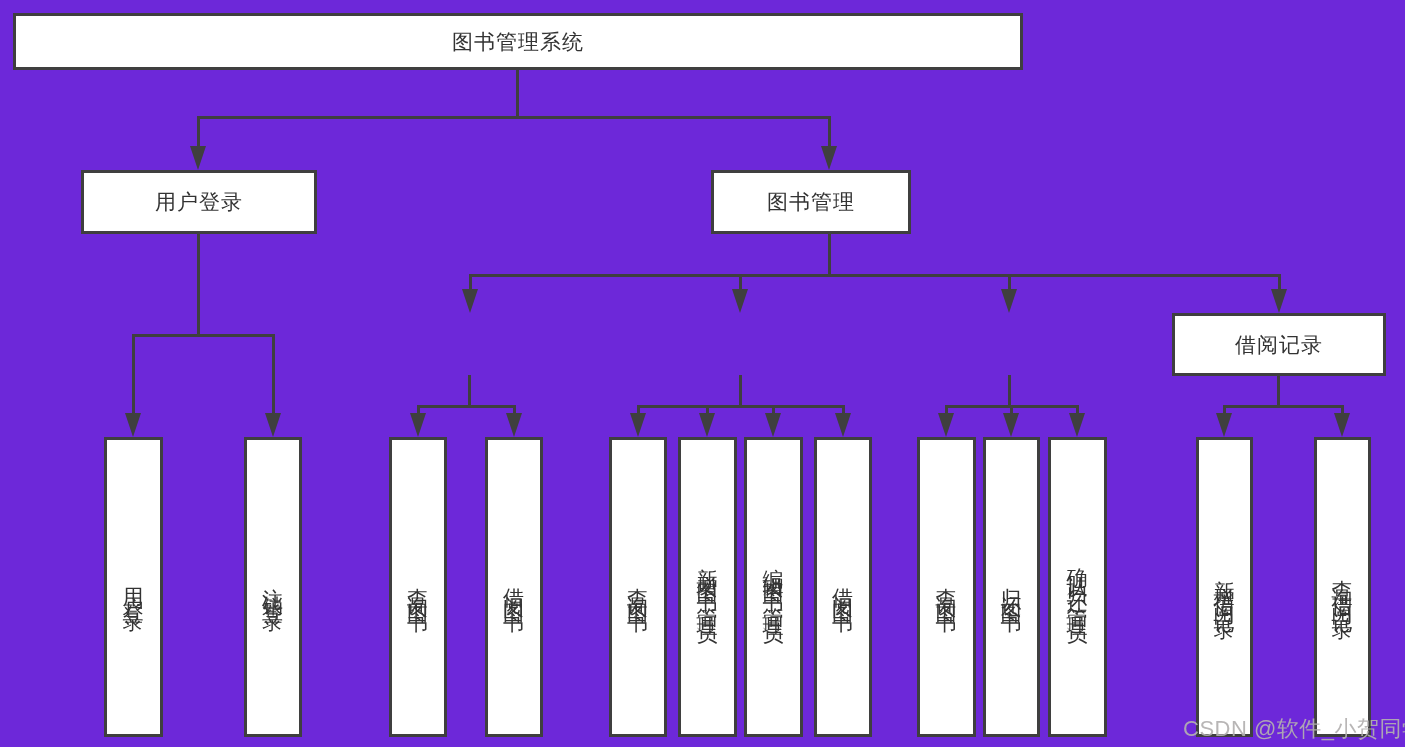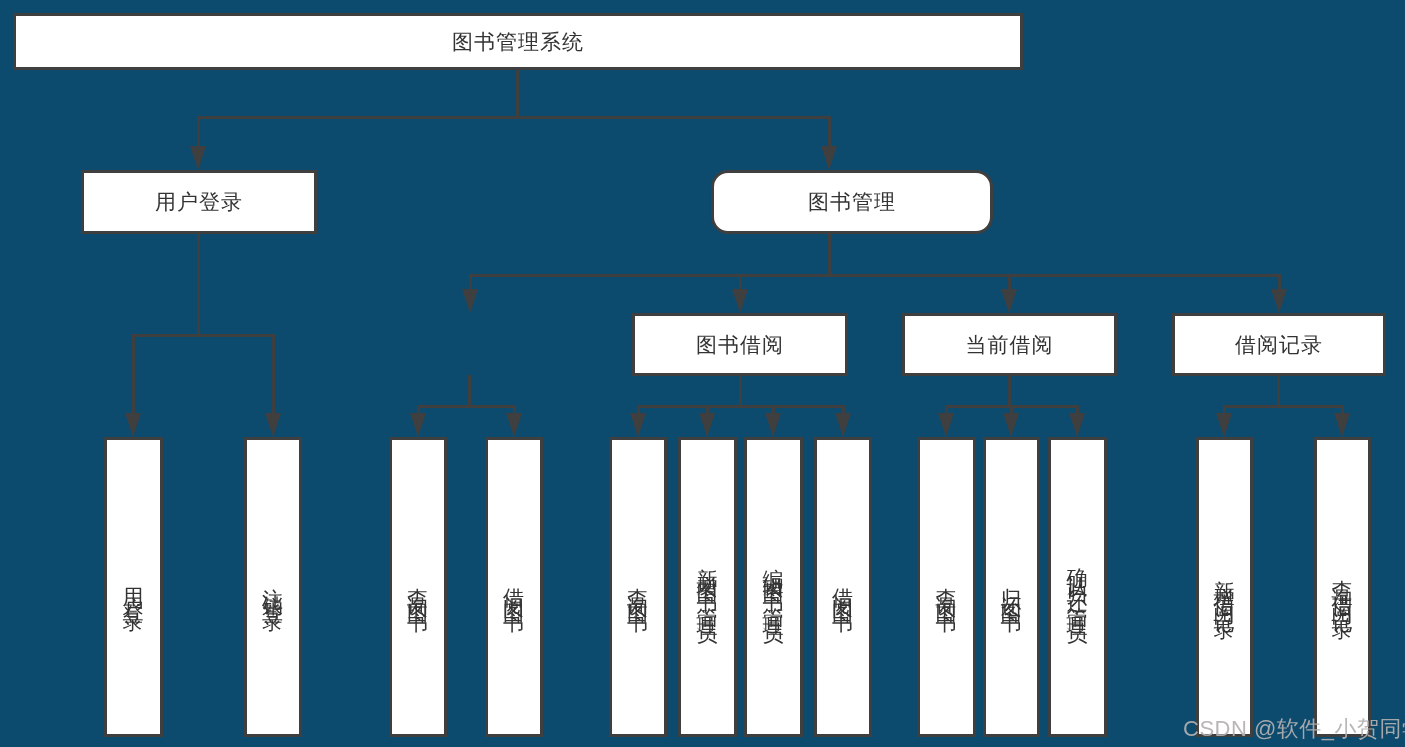--- a/index.html
+++ b/index.html
@@ -3,21 +3,21 @@
 <meta charset="utf-8">
 <style>
   :root{
     --line:#3f3f3f;
     --text:#333333;
   }
   html,body{margin:0;padding:0;background:#ffffff;}
   .canvas{
     position:relative;
     width:1405px;height:747px;
-    background:#0c4a6e;
+    background:#6d28d9;
     font-family:"Liberation Sans", sans-serif;
     overflow:hidden;
   }
   .box{
     position:absolute;
     box-sizing:border-box;
     border:3px solid var(--line);
     background:#ffffff;
     display:flex;align-items:center;justify-content:center;
     color:var(--text);
@@ -62,21 +62,21 @@
   <div class="vl" style="left:516px;top:68px;height:51px;"></div>
   <div class="hl" style="left:197px;top:116px;width:634px;"></div>
   <div class="vl" style="left:197px;top:116px;height:34px;"></div>
   <div class="arrow" style="left:190px;top:146px;"></div>
   <div class="vl" style="left:828px;top:116px;height:34px;"></div>
   <div class="arrow" style="left:821px;top:146px;"></div>
 
   <div class="box hbox" style="left:81px;top:170px;width:236px;height:64px;">
     <span>用户登录</span>
   </div>
-  <div class="box hbox" style="left:711px;top:170px;width:282px;height:64px;border-radius:17px;">
+  <div class="box hbox" style="left:711px;top:170px;width:200px;height:64px;">
     <span>图书管理</span>
   </div>
 
   <div class="vl" style="left:197px;top:232px;height:105px;"></div>
   <div class="hl" style="left:132px;top:334px;width:143px;"></div>
   <div class="vl" style="left:132px;top:334px;height:84px;"></div>
   <div class="arrow" style="left:125px;top:413px;"></div>
   <div class="vl" style="left:272px;top:334px;height:84px;"></div>
   <div class="arrow" style="left:265px;top:413px;"></div>
 
@@ -84,26 +84,20 @@
   <div class="hl" style="left:469px;top:274px;width:812px;"></div>
   <div class="vl" style="left:469px;top:274px;height:18px;"></div>
   <div class="arrow" style="left:462px;top:289px;"></div>
   <div class="vl" style="left:739px;top:274px;height:18px;"></div>
   <div class="arrow" style="left:732px;top:289px;"></div>
   <div class="vl" style="left:1008px;top:274px;height:18px;"></div>
   <div class="arrow" style="left:1001px;top:289px;"></div>
   <div class="vl" style="left:1278px;top:274px;height:18px;"></div>
   <div class="arrow" style="left:1271px;top:289px;"></div>
 
-  <div class="box hbox" style="left:632px;top:313px;width:216px;height:63px;">
-    <span>图书借阅</span>
-  </div>
-  <div class="box hbox" style="left:902px;top:313px;width:215px;height:63px;">
-    <span>当前借阅</span>
-  </div>
   <div class="box hbox" style="left:1172px;top:313px;width:214px;height:63px;">
     <span>借阅记录</span>
   </div>
 
   <div class="vl" style="left:468px;top:375px;height:33px;"></div>
   <div class="hl" style="left:417px;top:405px;width:99px;"></div>
   <div class="vl" style="left:417px;top:405px;height:13px;"></div>
   <div class="arrow" style="left:410px;top:413px;"></div>
   <div class="vl" style="left:513px;top:405px;height:13px;"></div>
   <div class="arrow" style="left:506px;top:413px;"></div>

